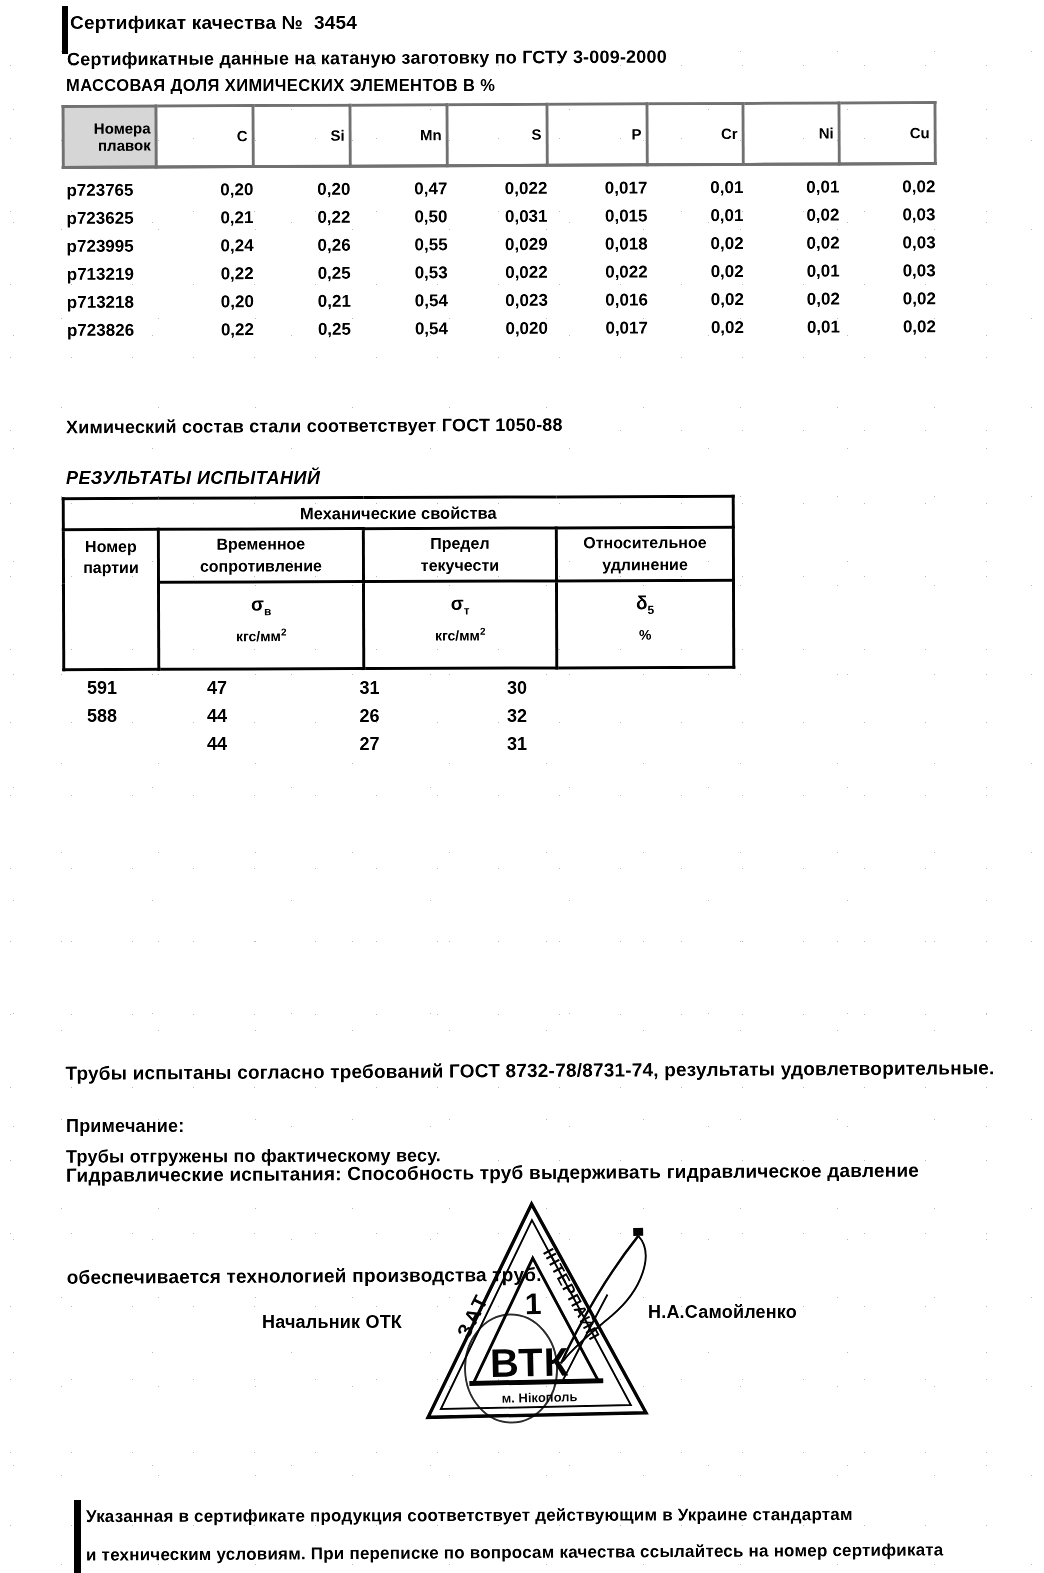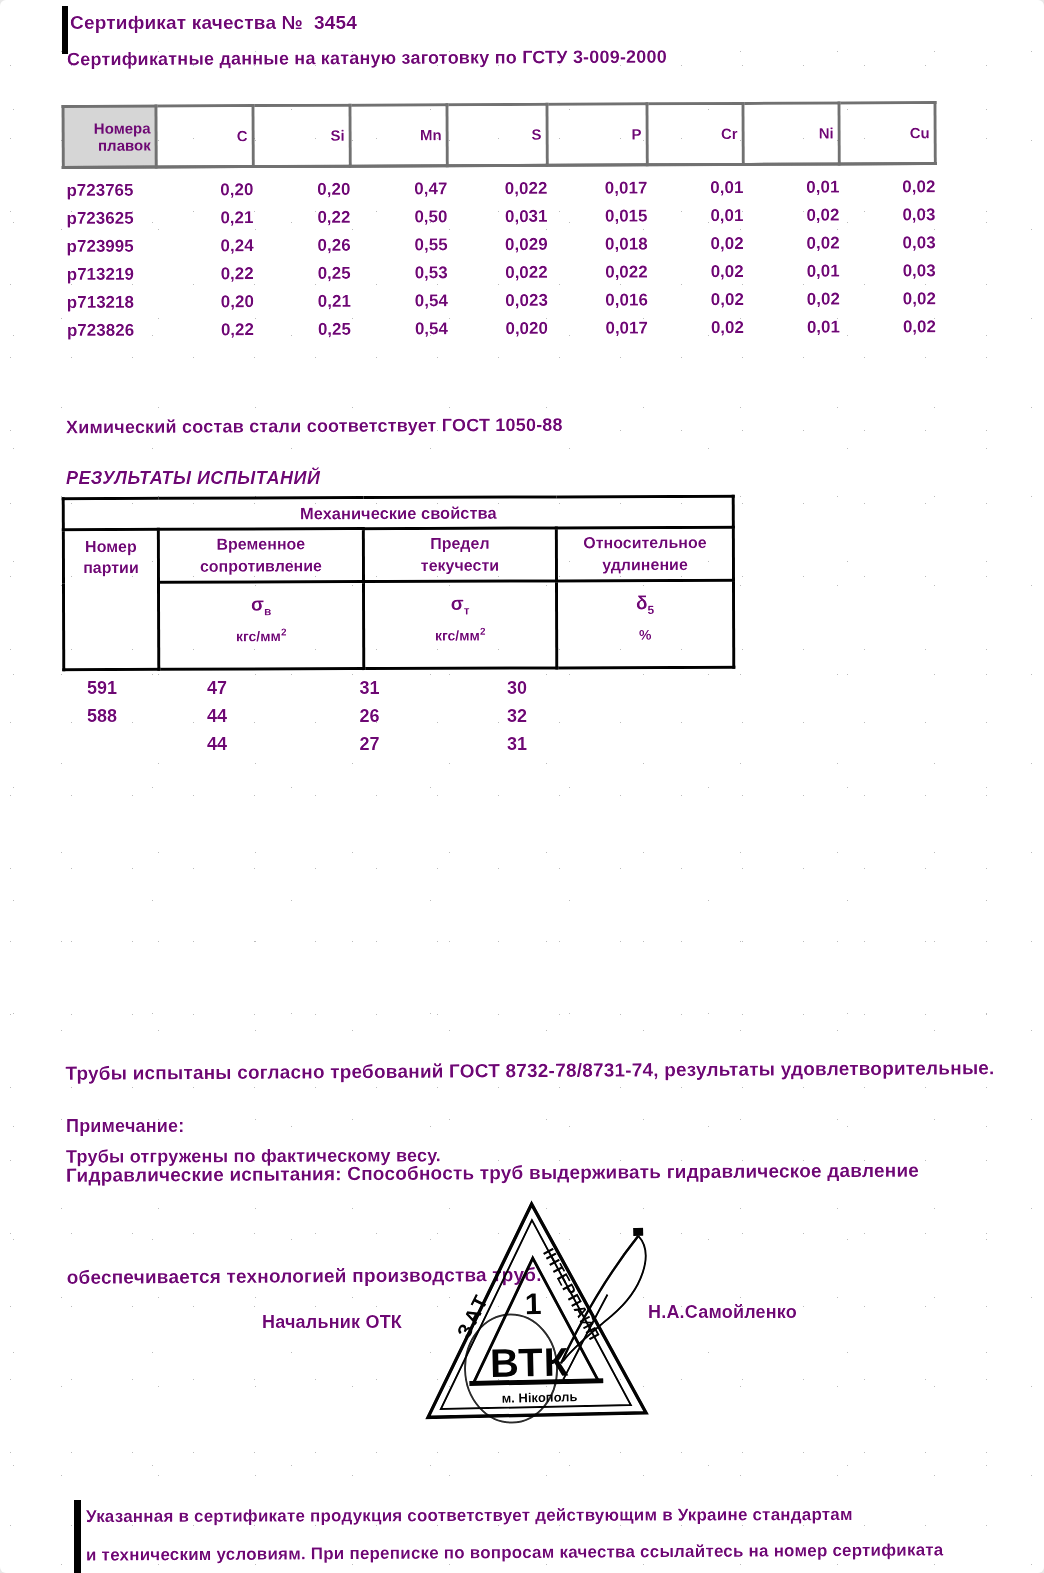--- a/index.html
+++ b/index.html
@@ -1,21 +1,20 @@
 <!DOCTYPE html>
 <html><head>
 <meta charset="utf-8">
 <style>
   html,body{margin:0;padding:0;background:#e8e8e8;}
   .page{
     position:relative;width:1044px;height:1573px;margin:0 auto;
     background:#ffffff;overflow:hidden;
-    font-family:"Liberation Sans",sans-serif;font-weight:700;color:#701a75;
+    font-family:"Liberation Sans",sans-serif;font-weight:700;color:#000000;
     filter:blur(0.25px) contrast(1.18);
-    border-radius:6px;
   }
   .page::before{
     content:"";position:absolute;inset:0;pointer-events:none;opacity:.30;
     background-image:
       radial-gradient(circle,#000 .6px,transparent .9px),
       radial-gradient(circle,#000 .5px,transparent .8px),
       radial-gradient(circle,#000 .7px,transparent 1px);
     background-size:97px 89px,61px 73px,139px 113px;
     background-position:13px 7px,41px 29px,83px 53px;
   }
@@ -69,20 +68,21 @@
 </style>
 </head>
 <body>
 
 <div class="page">
 
   <div class="bar" style="left:62px;top:6px;width:6px;height:48px;"></div>
 
   <div class="line title">Сертификат качества №  3454</div>
   <div class="line subtitle">Сертификатные данные на катаную заготовку по ГСТУ 3-009-2000</div>
+  <div class="line chem-caption">МАССОВАЯ ДОЛЯ ХИМИЧЕСКИХ ЭЛЕМЕНТОВ В %</div>
 
   <table class="chem">
     <colgroup>
       <col style="width:93px">
         <col style="width:97px">
         <col style="width:97px">
         <col style="width:97px">
       <col style="width:100px">
         <col style="width:100px">
         <col style="width:96px">

